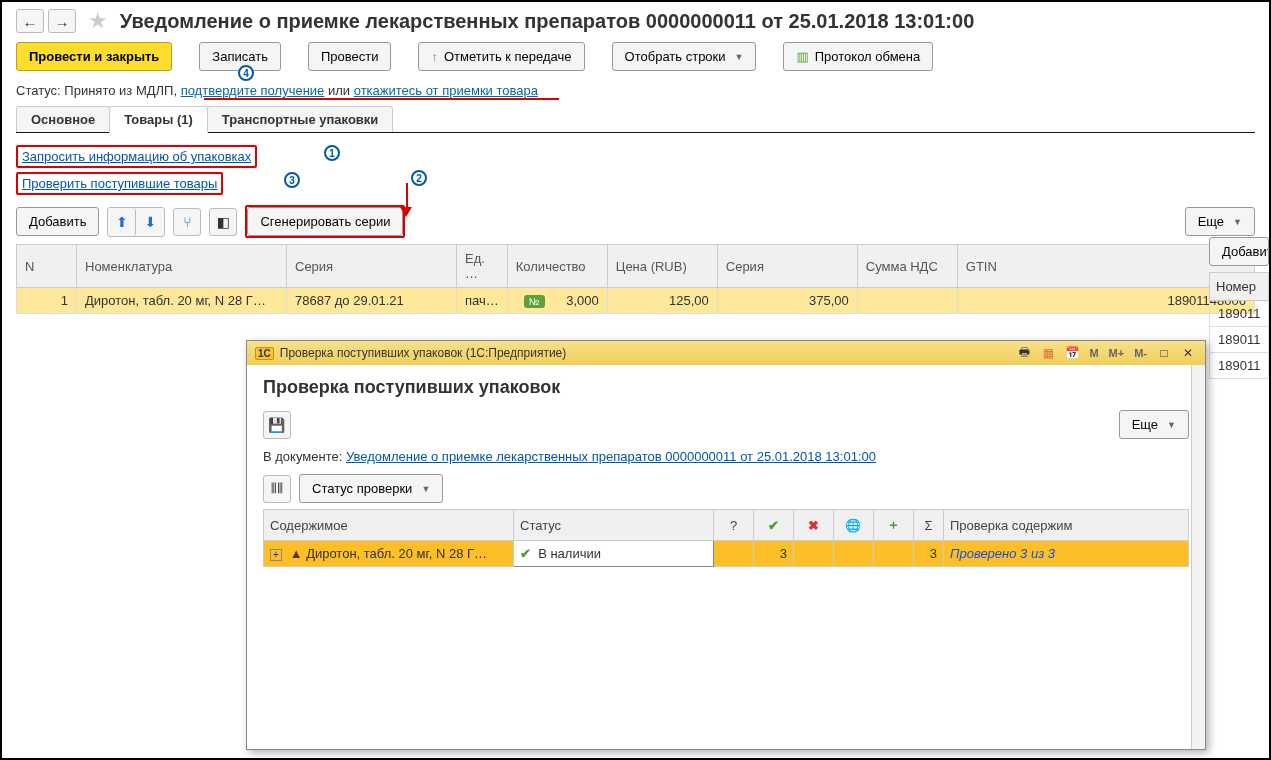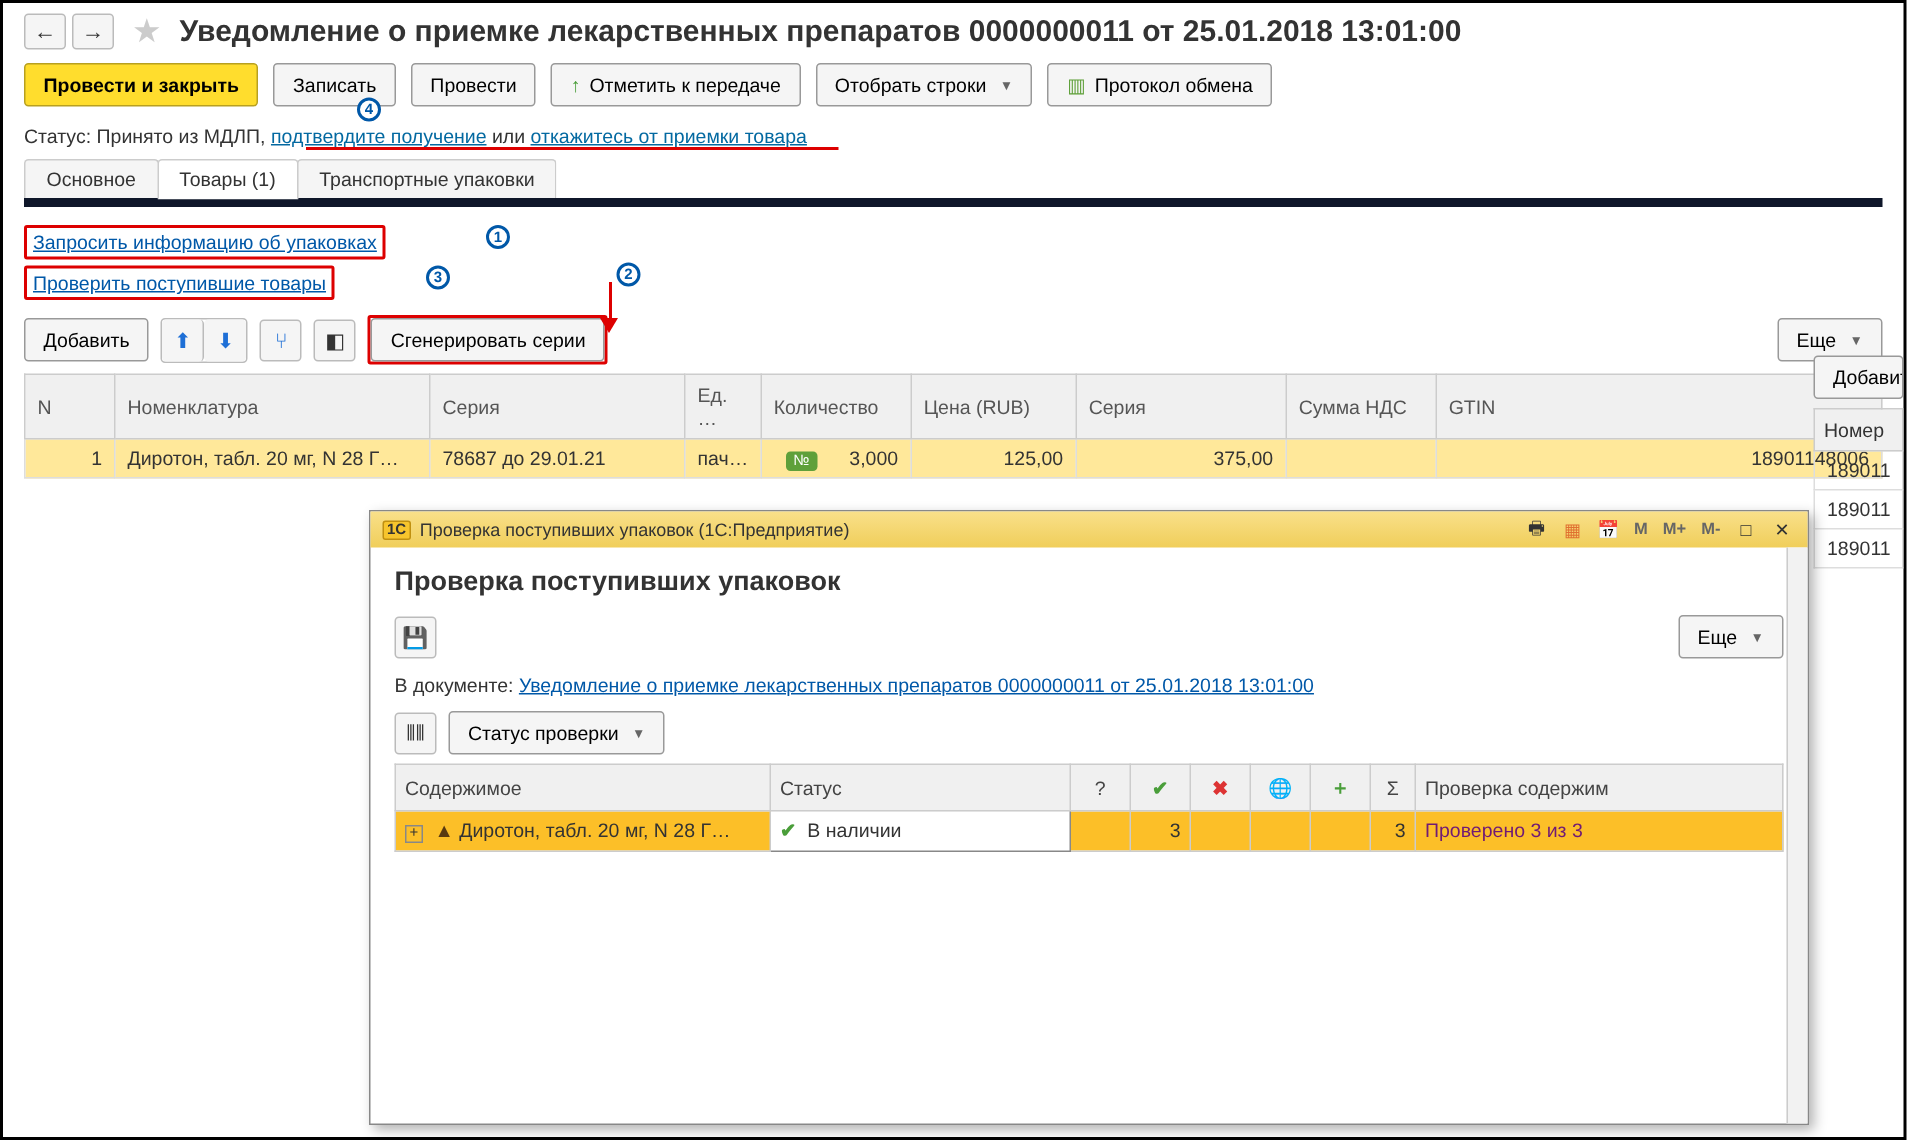--- a/index.html
+++ b/index.html
@@ -1,30 +1,30 @@
 <!DOCTYPE html>
 <html><head>
 <meta charset="utf-8">
 <style>
 * { box-sizing: border-box; margin: 0; padding: 0; }
 body { font-family: Arial, sans-serif; font-size: 13px; background: #fff; color: #333; width: 1271px; height: 760px; position: relative; overflow: hidden; border: 2px solid #000; }
 .top-bar { display: flex; align-items: center; padding: 6px 14px; gap: 4px; }
 .top-bar .nav-btn { width: 28px; height: 24px; border: 1px solid #bbb; border-radius: 3px; background: #f5f5f5; display: flex; align-items: center; justify-content: center; font-size: 15px; cursor: pointer; }
 .star-icon { font-size: 22px; color: #ccc; margin: 0 8px; }
 .page-title { font-size: 20px; font-weight: bold; color: #333; }
-.toolbar { display: flex; align-items: center; padding: 2px 14px 8px; gap: 10px; }
+.toolbar { display: flex; align-items: center; padding: 2px 14px 8px; gap: 27px; }
 .btn { border: 1px solid #999; border-radius: 3px; background: #f5f5f5; padding: 6px 12px; font-size: 13px; cursor: pointer; display: inline-flex; align-items: center; gap: 6px; }
 .btn-primary { background: #ffdd2d; border-color: #b8a020; font-weight: bold; }
 .btn-yellow { background: #ffdd2d; border-color: #b8a020; font-weight: bold; }
 .dropdown-arrow { font-size: 9px; color: #666; margin-left: 3px; }
 .status-row { padding: 4px 14px; font-size: 13px; position: relative; }
 .status-row a { color: #0369a1; text-decoration: underline; }
 .red-underline { position: absolute; height: 2px; background: #d00; left: 202px; width: 355px; top: 19px; }
 .callout { display: inline-flex; width: 16px; height: 16px; border: 2px solid #0058a8; border-radius: 50%; color: #0058a8; font-size: 10px; font-weight: bold; align-items: center; justify-content: center; background: #fff; position: absolute; }
-.tabs { display: flex; margin: 4px 14px 0; border-bottom: 6px solid #0f172a; }
+.tabs { display: flex; margin: 4px 14px 0; border-bottom: 1px solid #0f172a; font-weight: bold; }
 .tab { padding: 5px 14px; border: 1px solid #ccc; border-bottom: none; background: #f5f5f5; font-size: 13px; cursor: pointer; margin-right: -1px; border-radius: 3px 3px 0 0; }
 .tab.active { background: #fff; position: relative; z-index: 1; border-bottom: 1px solid #fff; margin-bottom: -1px; }
 .content { padding: 8px 14px; position: relative; }
 .link-row { margin: 4px 0; position: relative; }
 .link-row a { color: #0058a8; text-decoration: underline; }
 .red-box { border: 2px solid #d00; display: inline-block; padding: 2px 4px; border-radius: 2px; }
 .sub-toolbar { display: flex; align-items: center; gap: 8px; margin-top: 10px; }
 .icon-btn { width: 28px; height: 28px; border: 1px solid #bbb; border-radius: 3px; background: #f5f5f5; display: flex; align-items: center; justify-content: center; cursor: pointer; font-size: 14px; }
 .table-wrap { display: flex; margin-top: 6px; }
 .table-main { flex: 1; }
@@ -47,21 +47,21 @@
 .modal-doc-row { margin-bottom: 10px; font-size: 13px; }
 .modal-doc-row a { color: #0058a8; text-decoration: underline; }
 .modal-sub-toolbar { display: flex; align-items: center; gap: 8px; margin-bottom: 6px; }
 .mgrid { width: 100%; border-collapse: collapse; font-size: 13px; }
 .mgrid th { background: #f0f0f0; border: 1px solid #ccc; padding: 6px; text-align: center; font-weight: normal; color: #444; }
 .mgrid th.left { text-align: left; }
 .mgrid td { border: 1px solid #ccc; padding: 5px 6px; }
 .mgrid .sel td { background: #fcbf28; }
 .expand-plus { display: inline-flex; width: 12px; height: 12px; border: 1px solid #888; align-items: center; justify-content: center; font-size: 10px; margin-right: 4px; cursor: pointer; }
 .green-check { color: #4a9e3a; font-weight: bold; }
-.green-text { color: #701a75; }
+.green-text { color: #1d4ed8; font-style: italic; }
 .side-table { position:absolute; right:0; top:235px; width:60px; }
 .side-table .btn { margin-bottom:6px; }
 .side-grid th { background:#f0f0f0; border:1px solid #ccc; padding:6px; font-weight:normal; font-size:13px; text-align:left; }
 .side-grid td { border:1px solid #ddd; padding:5px 8px; font-size:13px; }
 .side-grid { border-collapse:collapse; width:100%; }
 </style>
 </head>
 <body>
 
 <div class="top-bar">

